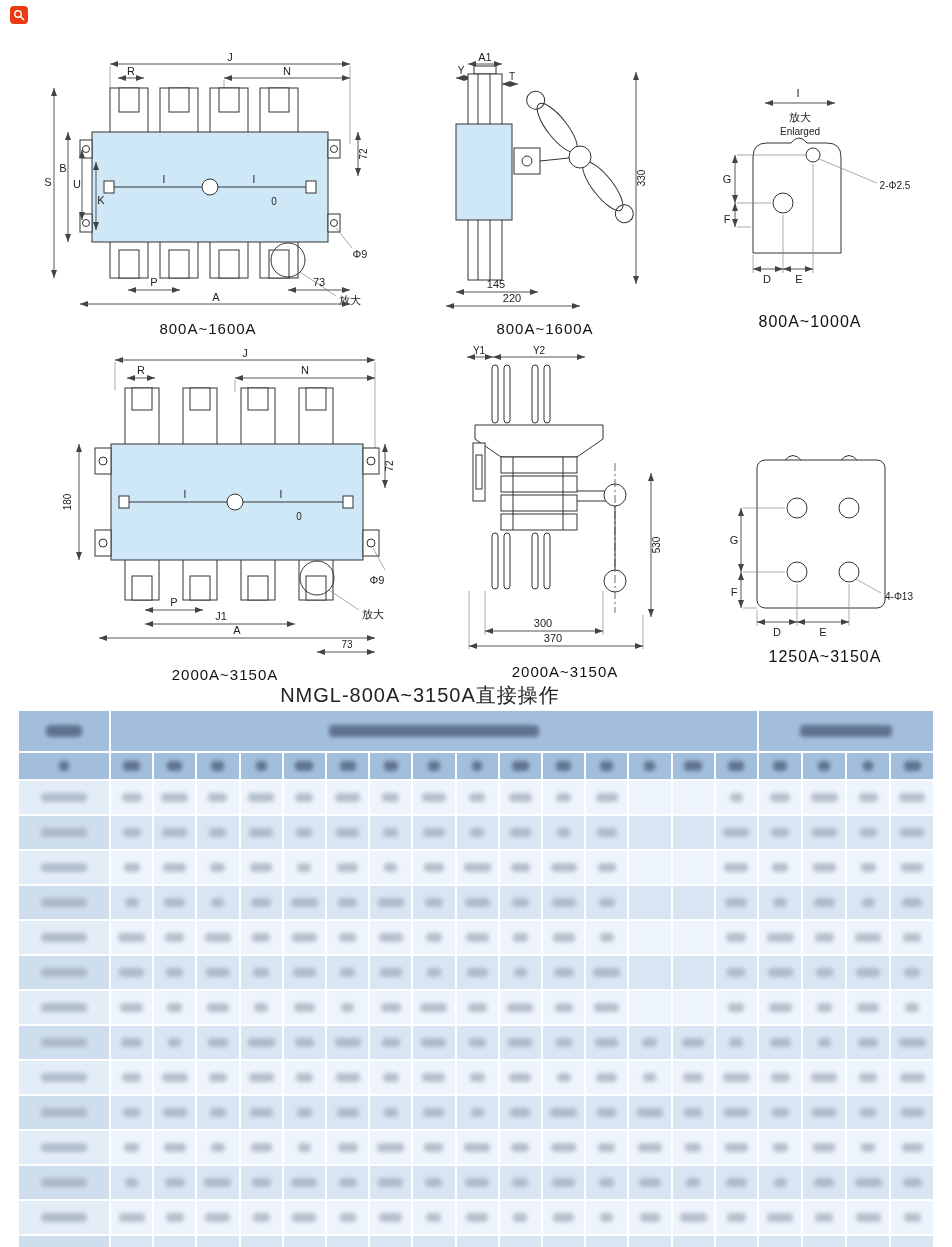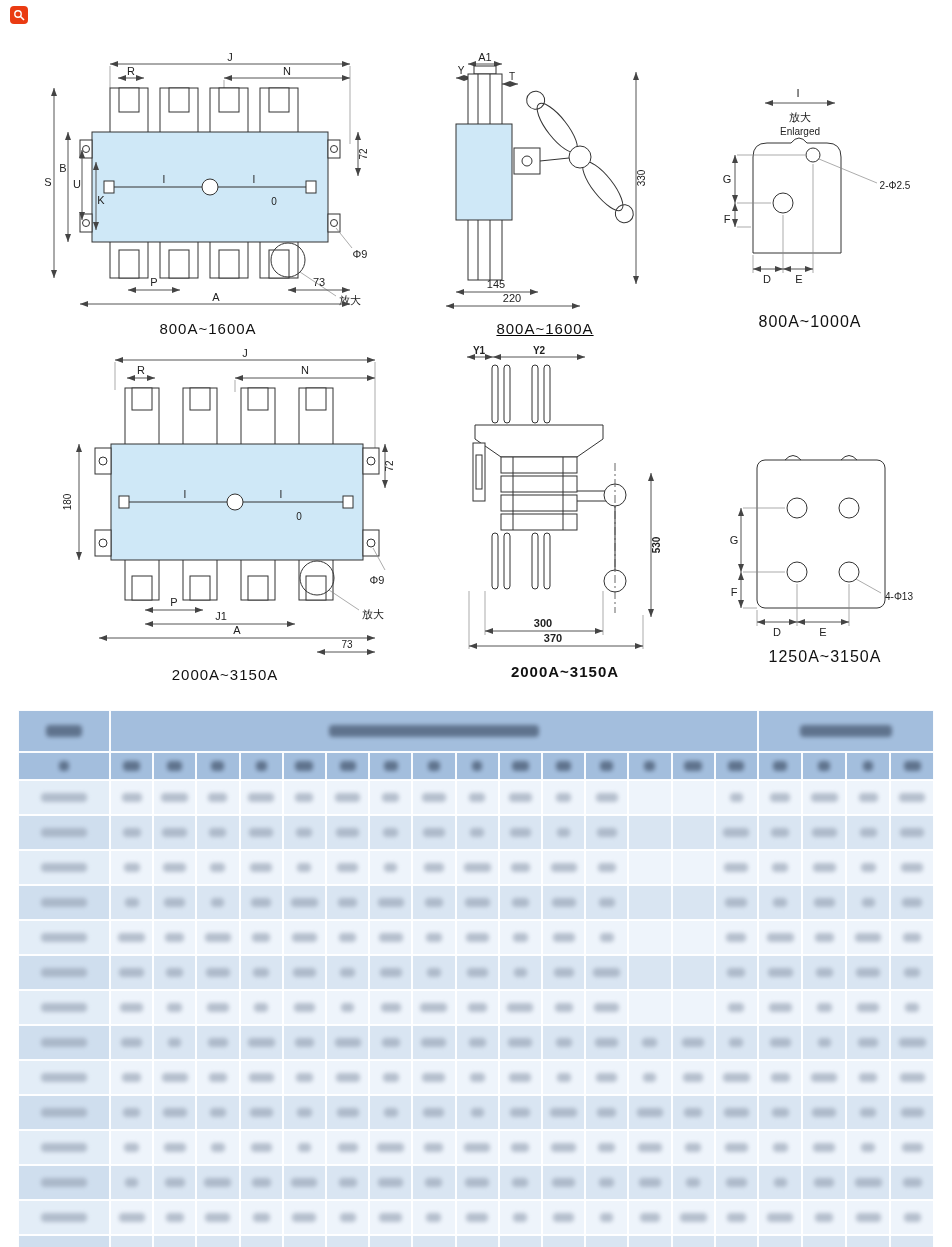--- a/index.html
+++ b/index.html
@@ -140,21 +140,21 @@
       <line class="dim" x1="90" y1="238" x2="142" y2="238" marker-start="url(#as)" marker-end="url(#ae)"></line>
       <text class="t" x="116" y="234">P</text>
       <line class="dim" x1="42" y1="252" x2="312" y2="252" marker-start="url(#as)" marker-end="url(#ae)"></line>
       <text class="t" x="178" y="249">A</text>
       <line class="dim" x1="250" y1="238" x2="312" y2="238" marker-start="url(#as)" marker-end="url(#ae)"></line>
       <text class="t" x="281" y="234">73</text>
     </svg>
     <div class="fig-caption">800A~1600A</div>
   </div>
 
-  <div class="fig" style="left:430px; top:22px; width:230px;text-decoration:underline;">
+  <div class="fig" style="left:430px; top:22px; width:230px;">
     <svg width="230" height="260" viewBox="0 0 230 260">
       <line class="dim" x1="38" y1="12" x2="72" y2="12" marker-start="url(#as)" marker-end="url(#ae)"></line>
       <text class="t" x="55" y="9">A1</text>
       <line class="dim" x1="26" y1="26" x2="42" y2="26" marker-start="url(#as)" marker-end="url(#ae)"></line>
       <text class="t ts" x="31" y="22">Y</text>
       <line class="dim" x1="72" y1="32" x2="88" y2="32" marker-start="url(#as)" marker-end="url(#ae)"></line>
       <text class="t ts" x="82" y="28">T</text>
       <rect class="wh" x="44" y="14" width="22" height="8"></rect>
       <rect class="wh" x="38" y="22" width="34" height="206"></rect>
       <line class="ln" x1="48" y1="22" x2="48" y2="228"></line>
@@ -266,21 +266,21 @@
       <line class="dim" x1="90" y1="276" x2="240" y2="276" marker-start="url(#as)" marker-end="url(#ae)"></line>
       <text class="t" x="166" y="272">J1</text>
       <line class="dim" x1="44" y1="290" x2="320" y2="290" marker-start="url(#as)" marker-end="url(#ae)"></line>
       <text class="t" x="182" y="286">A</text>
       <line class="dim" x1="262" y1="304" x2="320" y2="304" marker-start="url(#as)" marker-end="url(#ae)"></line>
       <text class="t ts" x="292" y="300">73</text>
     </svg>
     <div class="fig-caption">2000A~3150A</div>
   </div>
 
-  <div class="fig" style="left:455px; top:315px; width:220px;font-weight:bold;">
+  <div class="fig" style="left:455px; top:315px; width:220px;">
     <svg width="220" height="310" viewBox="0 0 220 310">
       <line class="dim" x1="12" y1="12" x2="38" y2="12" marker-start="url(#as)" marker-end="url(#ae)"></line>
       <text class="t ts" x="24" y="9">Y1</text>
       <line class="dim" x1="38" y1="12" x2="130" y2="12" marker-start="url(#as)" marker-end="url(#ae)"></line>
       <text class="t ts" x="84" y="9">Y2</text>
       <g>
         <rect class="wh" x="37" y="20" width="6" height="58" rx="3"></rect>
           <rect class="wh" x="49" y="20" width="6" height="58" rx="3"></rect>
         <rect class="wh" x="77" y="20" width="6" height="58" rx="3"></rect>
           <rect class="wh" x="89" y="20" width="6" height="58" rx="3"></rect>
@@ -346,20 +346,21 @@
       <line class="dim" x1="32" y1="192" x2="72" y2="192" marker-start="url(#as)" marker-end="url(#ae)"></line>
       <text class="t" x="52" y="206">D</text>
       <line class="dim" x1="72" y1="192" x2="124" y2="192" marker-start="url(#as)" marker-end="url(#ae)"></line>
       <text class="t" x="98" y="206">E</text>
       <line class="ext" x1="131" y1="149" x2="156" y2="163"></line>
       <text class="t ts" x="174" y="170">4-Φ13</text>
     </svg>
     <div class="fig-caption big">1250A~3150A</div>
   </div>
 
+  <div class="main-caption">NMGL-800A~3150A直接操作</div>
 </div>
 
 <div class="spec-section">
   <div class="spec-table">
       <div class="trow thead groups">
         <div class="tcell">
           <span class="pill" style="width: 36px; height: 12px;"></span>
         </div>
         <div class="tcell">
           <span class="pill" style="width: 210px; height: 12px;"></span>

